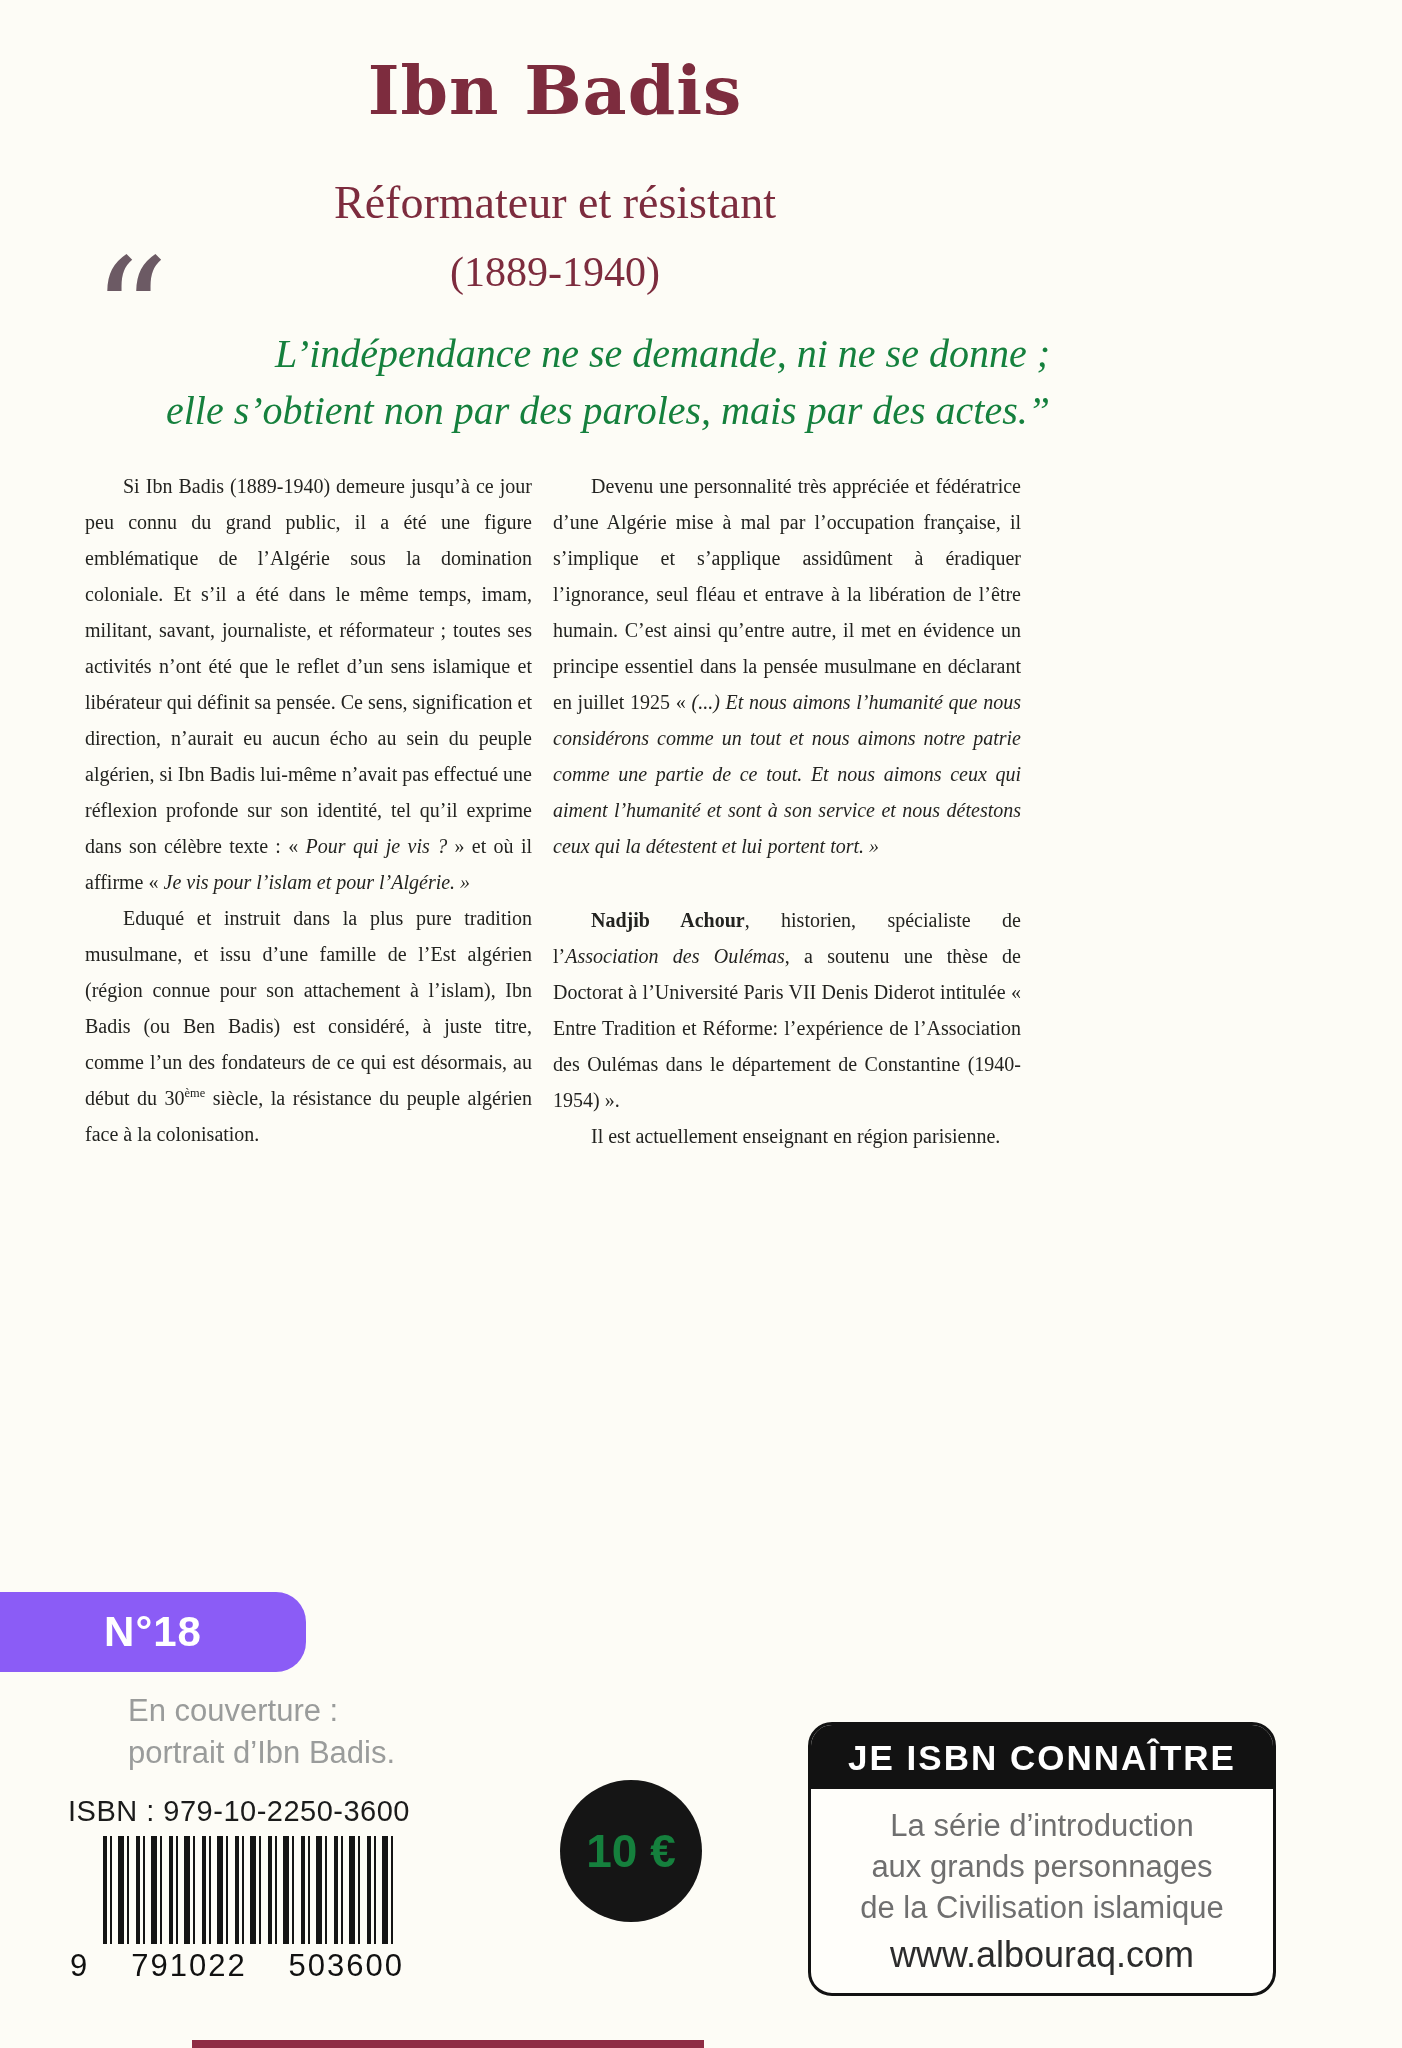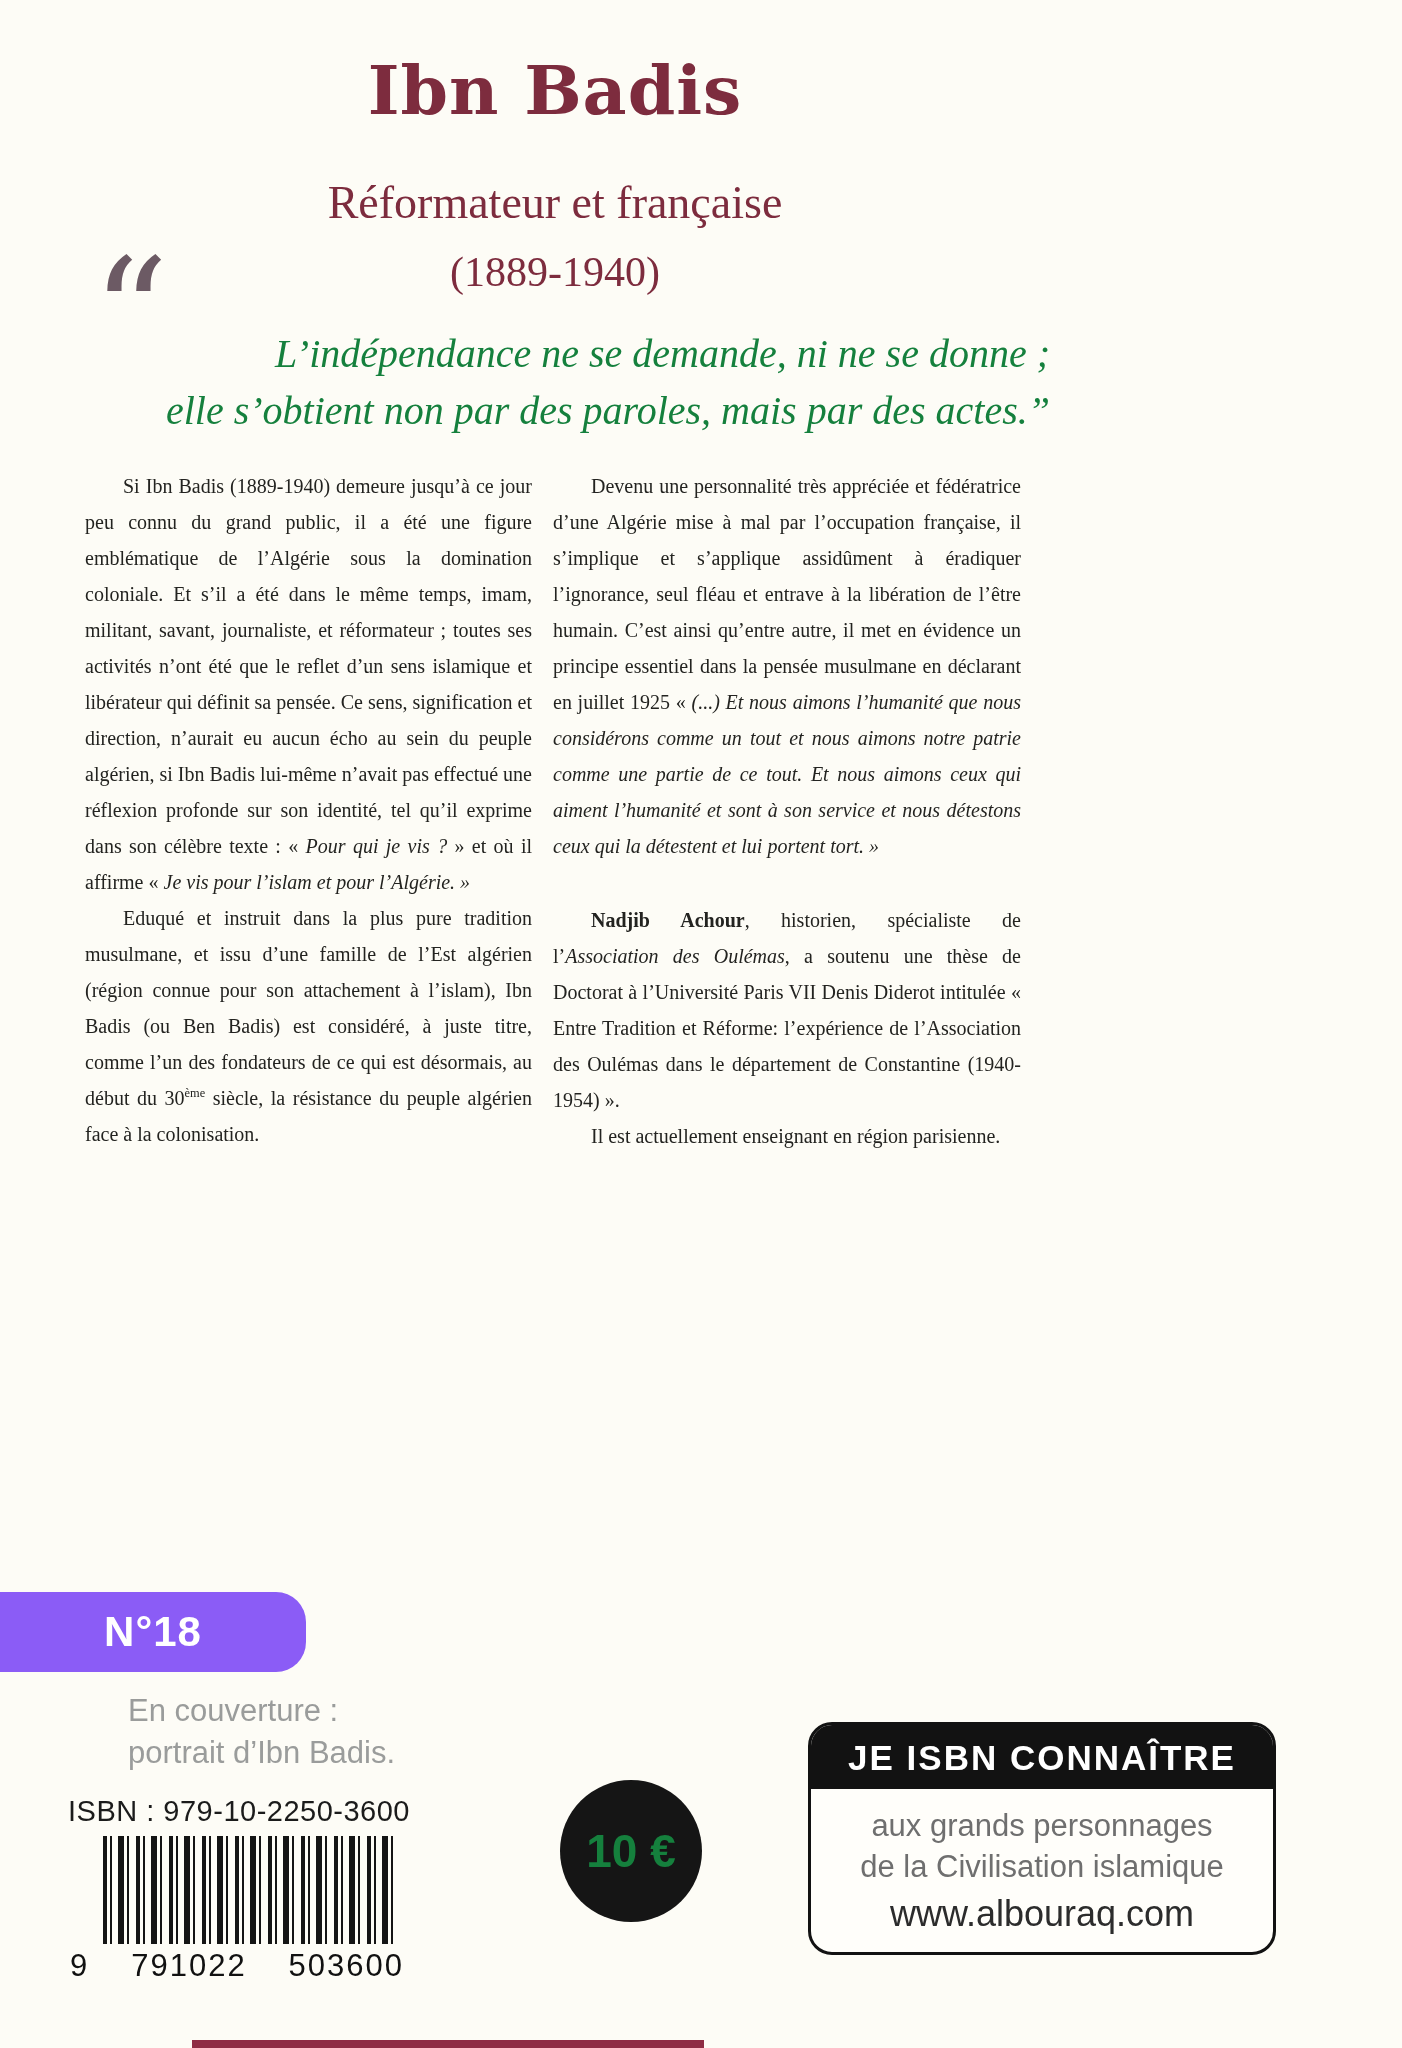--- a/index.html
+++ b/index.html
@@ -96,21 +96,21 @@
     position:absolute;left:192px;top:2040px;width:512px;height:8px;
     background:#8e2c44;
   }
 </style>
 </head>
 <body>
 
 <div class="page">
 
   <h1 class="title" style="margin:0;">Ibn Badis</h1>
-  <div class="subtitle">Réformateur et française</div>
+  <div class="subtitle">Réformateur et résistant</div>
   <div class="years">(1889-1940)</div>
 
   <div class="quote-mark">“</div>
   <div class="quote-line l1">L’indépendance ne se demande, ni ne se donne ;</div>
   <div class="quote-line l2">elle s’obtient non par des paroles, mais par des actes.”</div>
 
   <div class="col left">
     <p><span>Si Ibn Badis (1889-1940) demeure jusqu’à ce jour peu connu du grand public, il a été une figure emblématique de l’Algérie sous la domination coloniale. Et s’il a été dans le même temps, imam, militant, savant, journaliste, et réformateur ; toutes ses activités n’ont été que le reflet d’un sens islamique et libérateur qui définit sa pensée. Ce sens, signification et direction, n’aurait eu aucun écho au sein du peuple algérien, si Ibn Badis lui-même n’avait pas effectué une réflexion profonde sur son identité, tel qu’il exprime dans son célèbre texte : « </span><i>Pour qui je vis ?</i><span> » et où il affirme « </span><i>Je vis pour l’islam et pour l’Algérie. »</i></p>
     <p><span>Eduqué et instruit dans la plus pure tradition musulmane, et issu d’une famille de l’Est algérien (région connue pour son attachement à l’islam), Ibn Badis (ou Ben Badis) est considéré, à juste titre, comme l’un des fondateurs de ce qui est désormais, au début du 30</span><span class="sup">ème</span><span> siècle, la résistance du peuple algérien face à la colonisation.</span></p>
   </div>
@@ -135,20 +135,21 @@
     <span>9</span>
     <span>791022</span>
     <span>503600</span>
   </div>
 
   <div class="price">10 €</div>
 
   <div class="promo">
     <div class="promo-header">JE ISBN CONNAÎTRE</div>
     <div class="promo-body">
+      <div>La série d’introduction</div>
       <div>aux grands personnages</div>
       <div>de la Civilisation islamique</div>
       <div class="promo-site">www.albouraq.com</div>
     </div>
   </div>
 
   <div class="bottom-strip"></div>
 
 </div>
 

